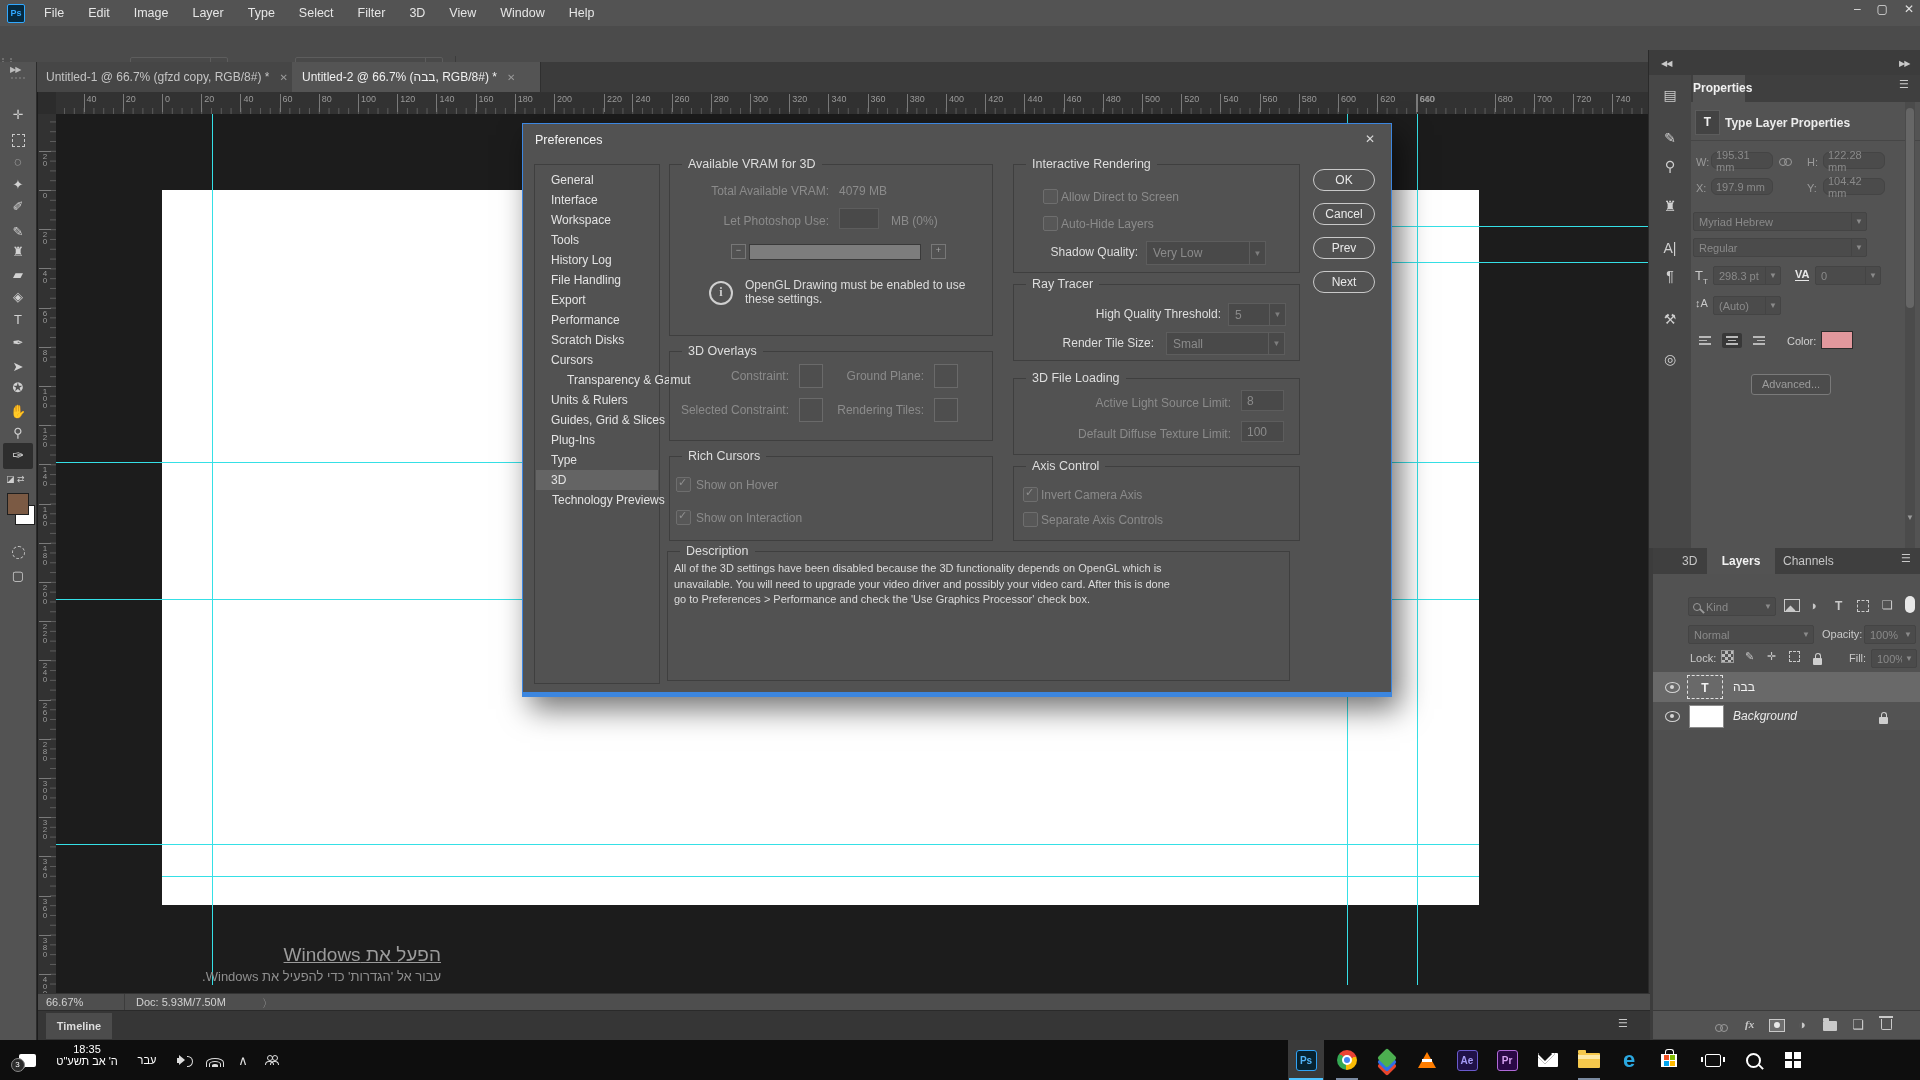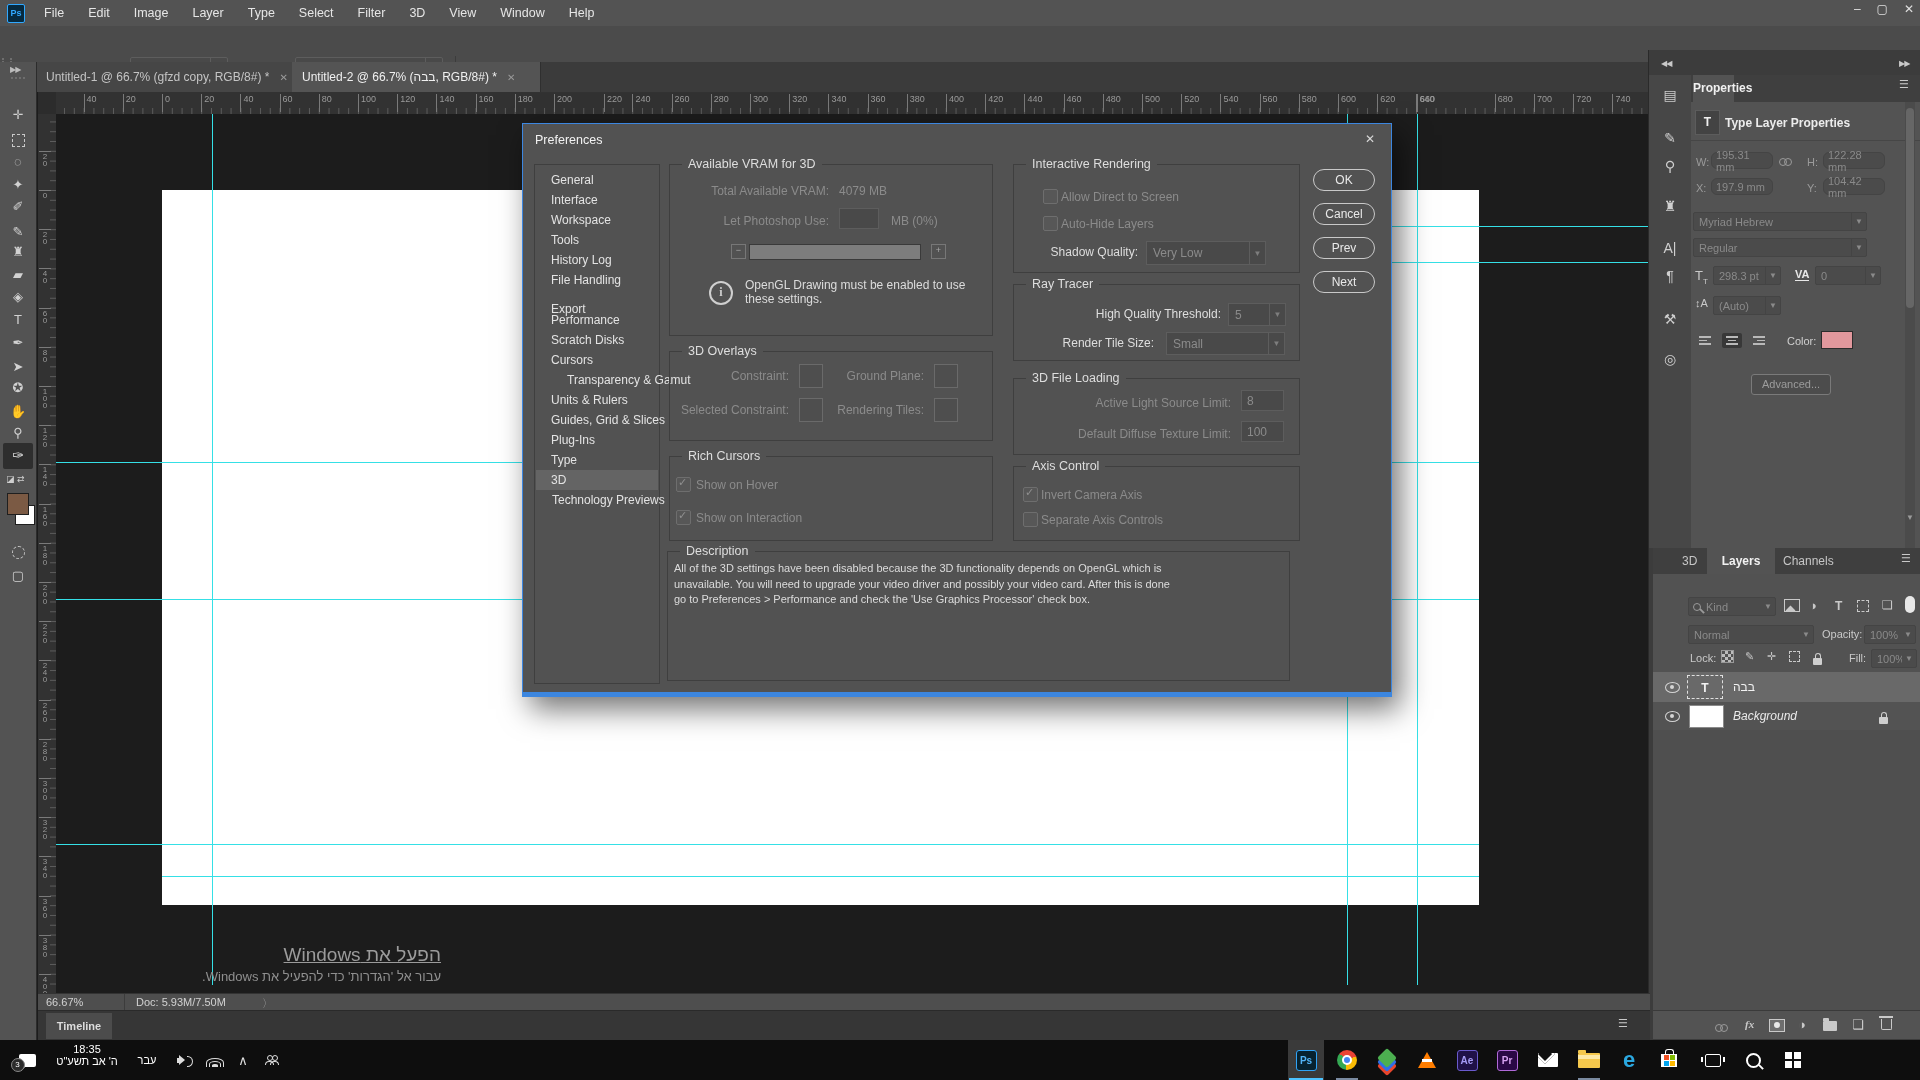--- a/index.html
+++ b/index.html
@@ -88,21 +88,21 @@
   #infoico{position:absolute;left:186px;top:157px;width:20px;height:20px;border:2px solid #cfcfcf;border-radius:50%;
            color:#cfcfcf;font-size:12px;font-weight:bold;text-align:center;line-height:19px;font-family:"Liberation Serif",serif;}
   #desc-text{position:absolute;left:151px;top:437px;width:505px;font-size:11px;line-height:1.42;color:#dcdcdc;}
   
   #dock{left:1648px;top:50px;width:272px;height:990px;background:#3c3c3c;border-left:1px solid #2a2a2a;}
   .chev2{position:absolute;font-size:8px;color:#c9c9c9;letter-spacing:-1px;}
   #iconstrip{left:0;top:25px;width:42px;height:473px;background:#474747;border-right:1px solid #333;}
   .dockico{position:absolute;left:0;width:42px;text-align:center;color:#cfcfcf;font-size:14px;}
   #propspanel{left:42px;top:25px;width:230px;height:473px;background:#535353;}
   #props-tabrow{left:0;top:0;width:230px;height:27px;background:#3f3f3f;}
-  #props-tab{left:2px;top:0;width:41px;height:27px;background:#535353;color:#f0f0f0;font-weight:bold;font-size:12px;text-align:center;line-height:27px;}
+  #props-tab{left:2px;top:0;width:52px;height:27px;background:#535353;color:#f0f0f0;font-weight:bold;font-size:12px;text-align:center;line-height:27px;}
   .burger{color:#c9c9c9;font-size:11px;letter-spacing:0;line-height:5px;}
   .plabel{position:absolute;font-size:11px;color:#9a9a9a;}
   .pfield{position:absolute;background:#4b4b4b;border:1px solid #444;border-radius:6px;color:#8a8a8a;font-size:11px;
           display:flex;align-items:center;padding:0 4px;box-sizing:border-box;}
   .pdd{position:absolute;background:#4b4b4b;border:1px solid #444;border-radius:2px;color:#8a8a8a;font-size:11px;display:flex;align-items:center;}
   .pdd .ddtxt{flex:1;padding:0 5px;overflow:hidden;white-space:nowrap;}
   .pdd .chev{width:14px;text-align:center;color:#8a8a8a;font-size:8px;border-left:1px solid #444;align-self:stretch;display:flex;align-items:center;justify-content:center;}
   .alignbtn{position:absolute;width:20px;height:15px;display:flex;flex-direction:column;justify-content:center;gap:2px;border-radius:2px;}
   .alignbtn i{display:block;height:1.5px;background:#b9b9b9;}
   .alignbtn.active{background:#383838;}
@@ -400,21 +400,21 @@
     <div id="dlg-title" class="abs">Preferences</div>
     <div id="dlg-close" class="abs">✕</div>
 
     <div id="pref-sidebar" class="abs">
         <div class="side-item" style="top: 5px;">General</div>
         <div class="side-item" style="top: 25px;">Interface</div>
         <div class="side-item" style="top: 45px;">Workspace</div>
         <div class="side-item" style="top: 65px;">Tools</div>
         <div class="side-item" style="top: 85px;">History Log</div>
         <div class="side-item" style="top: 105px;">File Handling</div>
-        <div class="side-item" style="top: 134px;">Export</div>
+        <div class="side-item" style="top: 125px;">Export</div>
         <div class="side-item" style="top: 145px;">Performance</div>
         <div class="side-item" style="top: 165px;">Scratch Disks</div>
         <div class="side-item" style="top: 185px;">Cursors</div>
         <div class="side-item" style="top: 205px; margin-left: 16px;">Transparency &amp; Gamut</div>
         <div class="side-item" style="top: 225px;">Units &amp; Rulers</div>
         <div class="side-item" style="top: 245px;">Guides, Grid &amp; Slices</div>
         <div class="side-item" style="top: 265px;">Plug-Ins</div>
         <div class="side-item" style="top: 285px;">Type</div>
         <div class="side-item sel" style="top: 305px;">3D</div>
         <div class="side-item" style="top: 325px; padding-left: 16px;">Technology Previews</div>

